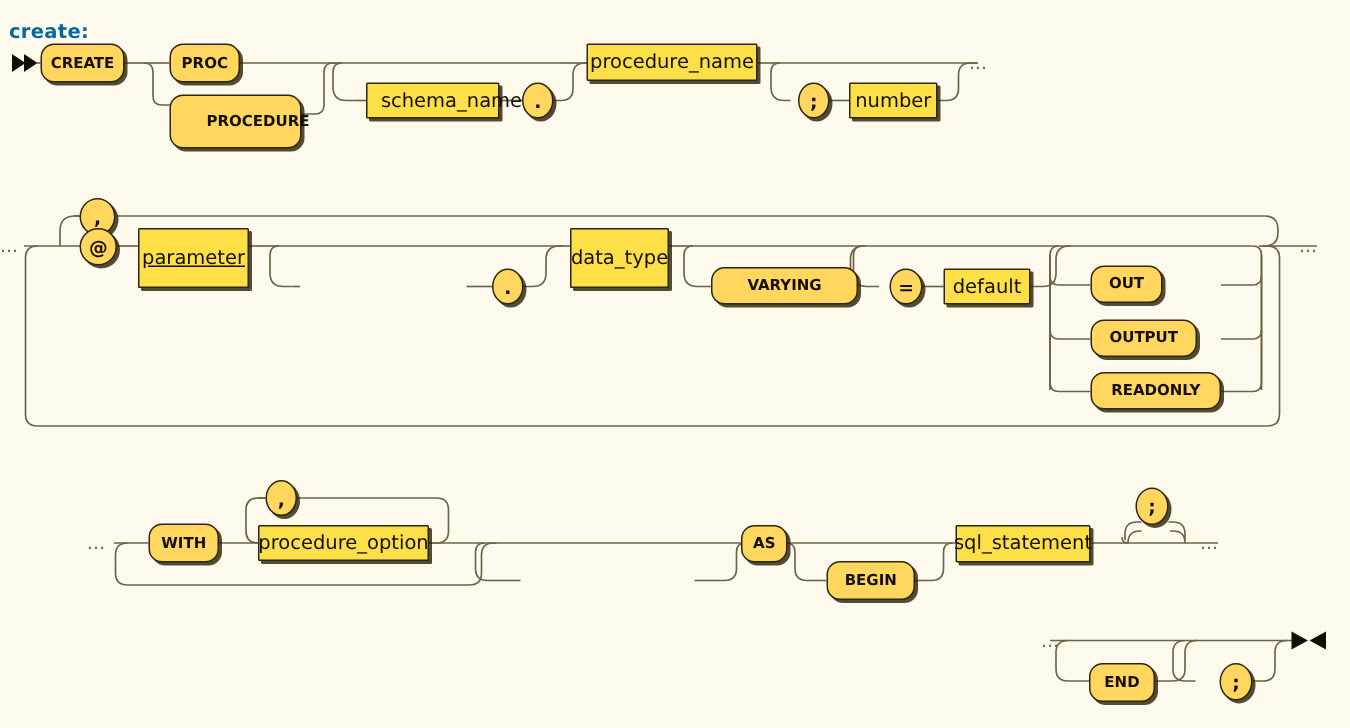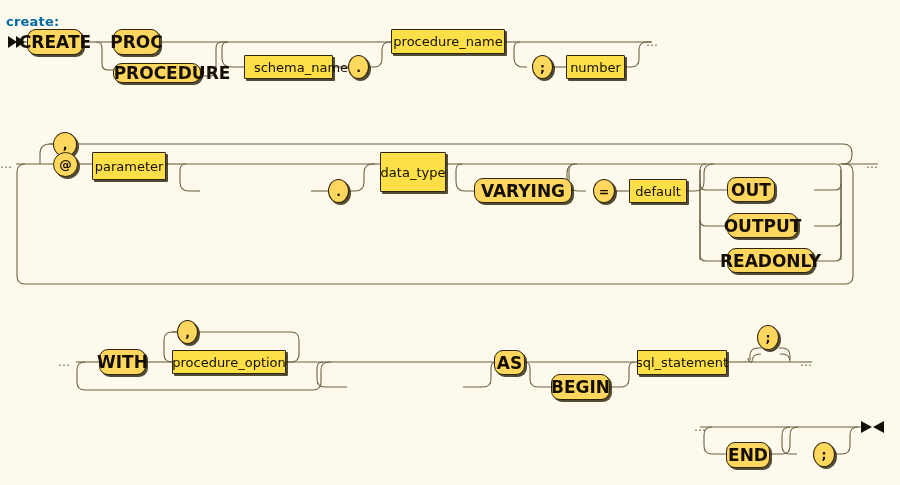--- a/index.html
+++ b/index.html
@@ -54,21 +54,21 @@
     white-space: nowrap;
     color: #140f02;
     z-index: 3;
   }
   
   .term {
     background: #ffd75e;
     border: 1.4px solid #2e2608;
     border-radius: 9px;
     font-weight: bold;
-    font-size: 17px;
+    font-size: 10px;
     box-shadow: 2px 2px 0 rgba(40,32,6,0.80);
     padding: 0 9px;
   }
   
   .term.oval {
     border-radius: 50%;
     padding: 0;
     font-size: 12.5px;
   }
   
@@ -242,30 +242,30 @@
 
   <div class="dots" style="left:646px; top:36px;">…</div>
   <div class="dots" style="left:0px;   top:158px;">…</div>
   <div class="dots" style="left:866px; top:158px;">…</div>
   <div class="dots" style="left:58px;  top:356px;">…</div>
   <div class="dots" style="left:800px; top:356px;">…</div>
   <div class="dots" style="left:694px; top:421px;">…</div>
 
   <div class="node term" style="left:27px;  top:29px;  width:56px;  height:26px;">CREATE</div>
   <div class="node term" style="left:113px; top:29px;  width:47px;  height:26px;">PROC</div>
-  <div class="node term" style="left:113px; top:63px;  width:88px;  height:20px;padding-left:39px;">PROCEDURE</div>
+  <div class="node term" style="left:113px; top:63px;  width:88px;  height:36px;padding-left:39px;">PROCEDURE</div>
   <div class="node nonterm" style="left:244px; top:55px;  width:89px;  height:24px;padding-left:33px;">schema_name</div>
   <div class="node term oval" style="left:348px; top:55px; width:21px; height:24px;">.</div>
   <div class="node nonterm" style="left:391px; top:29px;  width:114px; height:25px;">procedure_name</div>
   <div class="node term oval" style="left:532px; top:55px; width:21px; height:24px;">;</div>
   <div class="node nonterm" style="left:566px; top:55px;  width:59px;  height:24px;">number</div>
 
   <div class="node term oval" style="left:53px;  top:132px; width:24px; height:25px;">,</div>
   <div class="node term oval" style="left:53px;  top:152px; width:25px; height:25px;">@</div>
-  <div class="node nonterm" style="left:92px;  top:152px; width:74px;  height:28px;">parameter</div>
+  <div class="node nonterm" style="left:92px;  top:152px; width:74px;  height:40px;text-decoration:underline;">parameter</div>
   <div class="node term oval" style="left:328px; top:179px; width:21px; height:24px;">.</div>
   <div class="node nonterm" style="left:380px; top:152px; width:66px;  height:40px;">data_type</div>
   <div class="node term" style="left:474px; top:178px; width:98px;  height:25px;">VARYING</div>
   <div class="node term oval" style="left:593px; top:179px; width:22px; height:24px;">=</div>
   <div class="node nonterm" style="left:629px; top:179px; width:58px;  height:24px;">default</div>
   <div class="node term" style="left:727px; top:177px; width:48px;  height:25px;">OUT</div>
   <div class="node term" style="left:727px; top:213px; width:71px;  height:25px;">OUTPUT</div>
   <div class="node term" style="left:727px; top:248px; width:87px;  height:25px;">READONLY</div>
 
   <div class="node term" style="left:99px;  top:349px; width:47px;  height:26px;">WITH</div>

